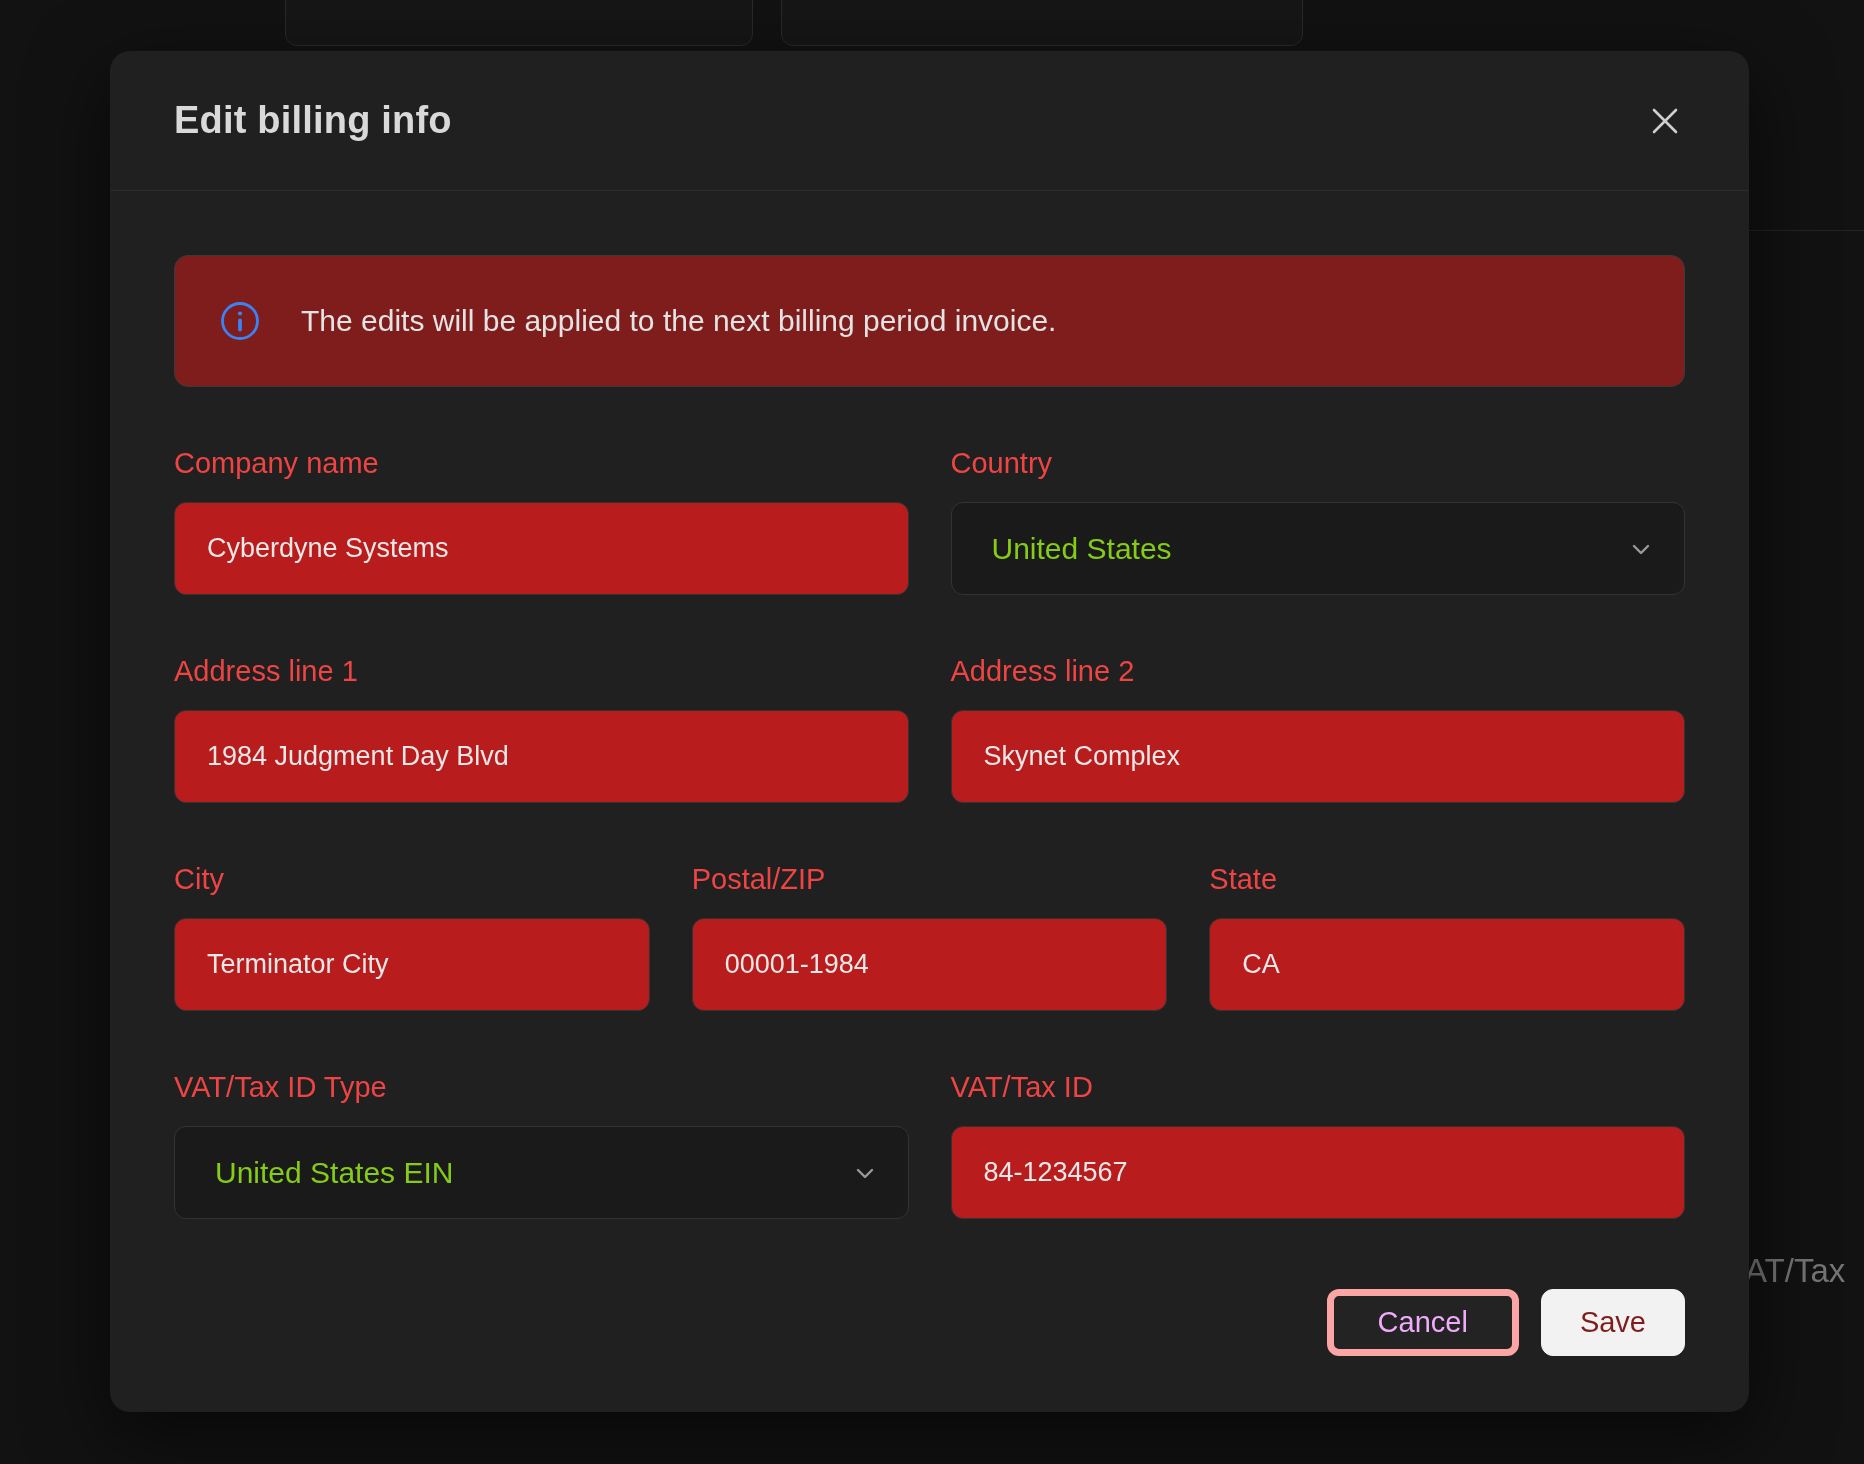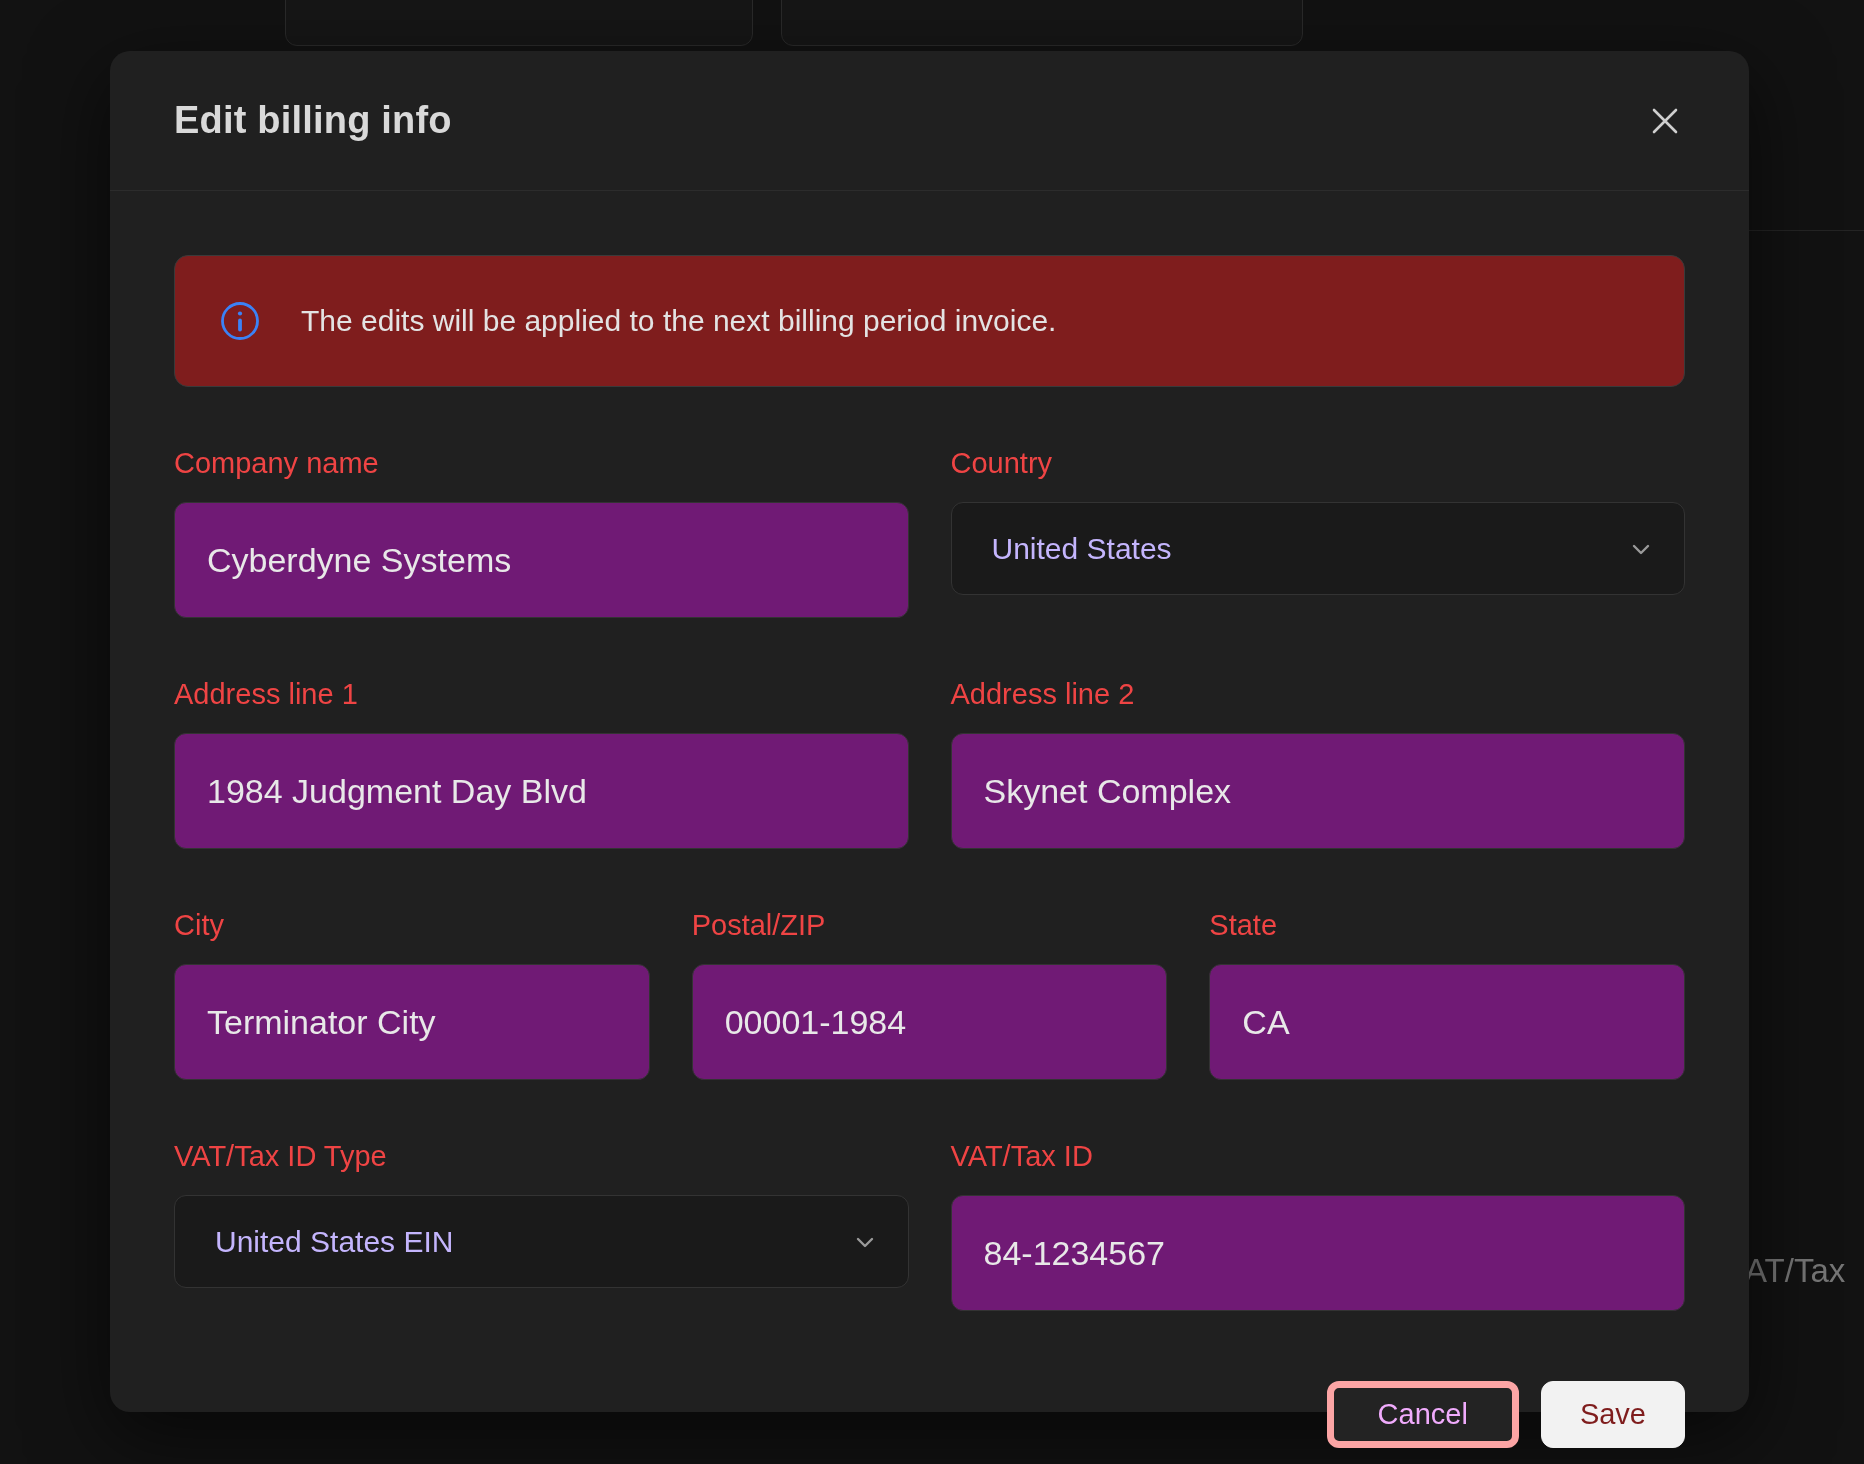--- a/index.html
+++ b/index.html
@@ -72,36 +72,36 @@
 
   .field-row { display: grid; gap: 42px; margin-top: 60px; }
   .cols-2 { grid-template-columns: 1fr 1fr; }
   .cols-3 { grid-template-columns: 1fr 1fr 1fr; }
 
   .field-label {
     font-size: 29px; color: #ef4444;
     margin-bottom: 22px;
   }
   .text-input {
-    width: 100%; height: 116px;
-    background: #701a75;
+    width: 100%; height: 93px;
+    background: #b91c1c;
     border: 1px solid #333333;
     border-radius: 12px;
     color: #e8e8e8;
-    font-size: 34px;
+    font-size: 27px;
     font-family: "Liberation Sans", "DejaVu Sans", sans-serif;
     padding: 0 32px;
     outline: none;
   }
   .select-input {
     width: 100%; height: 93px;
     background: #1a1a1a;
     border: 1px solid #333333;
     border-radius: 12px;
-    color: #c4b5fd;
+    color: #84cc16;
     font-size: 30px;
     padding: 0 30px 0 40px;
     display: flex; align-items: center; justify-content: space-between;
     cursor: pointer;
   }
 
   .modal-footer {
     flex: 0 0 auto;
     display: flex; justify-content: flex-end; align-items: center;
     gap: 22px;

